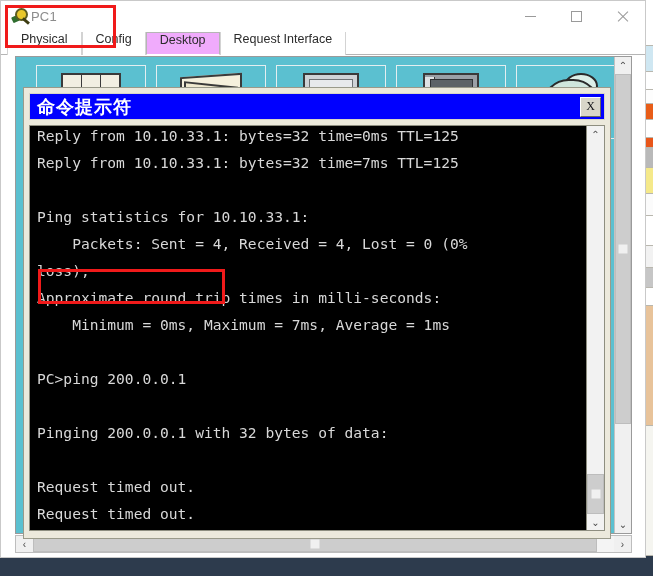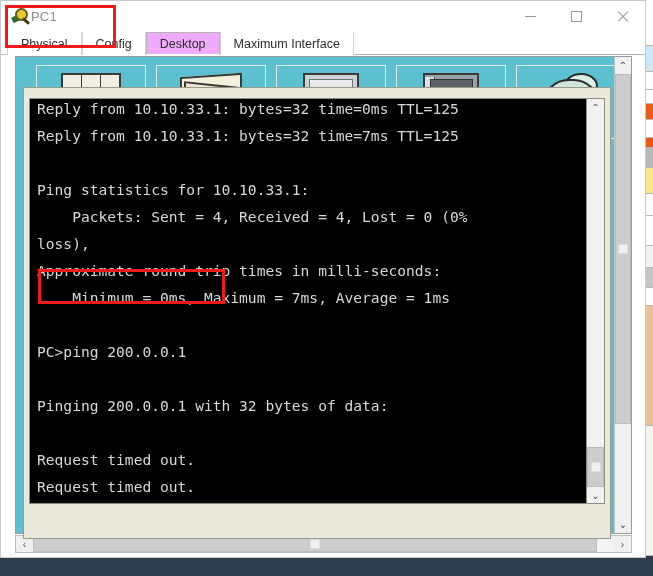--- a/index.html
+++ b/index.html
@@ -140,21 +140,21 @@
     align-items: flex-end;
     padding-left: 6px;
     box-sizing: border-box;
   }
   .tab {
     height: 23px;
     padding: 0 13px;
     font-size: 12.5px;
     color: #2b2b2b;
     display: flex;
-    align-items: center;
+    align-items: flex-start;
     border-left: 1px solid #d3d3d3;
     border-right: 1px solid #d3d3d3;
     background: #ffffff;
     box-sizing: border-box;
     position: relative;
     top: 1px;
   }
   .tab.active {
     background: #f0abfc;
     border: 1px solid #b5b5b5;
@@ -422,21 +422,21 @@
       <div class="tab">
         <span>Physical</span>
       </div>
       <div class="tab">
         <span>Config</span>
       </div>
       <div class="tab active">
         <span>Desktop</span>
       </div>
       <div class="tab">
-        <span>Maximum Interface</span>
+        <span>Request Interface</span>
       </div>
     </div>
 
     <div class="desktop-area">
 
       <div class="desk-icons">
         <div class="desk-icon">
           <div class="ic-art">
             <span class="ic-panes">
                 <div></div>
@@ -504,20 +504,24 @@
       <div class="sb-thumb" style="left:17px;top:0;width:564px;height:16px;">
         <span class="grip"></span>
       </div>
       <div class="sb-arrow" style="right:0;top:0;width:17px;height:16px;">
         <span>›</span>
       </div>
     </div>
 
     <div class="cmd-window">
 
+      <div class="cmd-titlebar">
+        <span class="cmd-title-text">命令提示符</span>
+        <span class="cmd-close">X</span>
+      </div>
 
       <div class="cmd-body">
         <div class="cmd-text">Reply from 10.10.33.1: bytes=32 time=0ms TTL=125
 Reply from 10.10.33.1: bytes=32 time=7ms TTL=125
 
 Ping statistics for 10.10.33.1:
     Packets: Sent = 4, Received = 4, Lost = 0 (0%
 loss),
 Approximate round trip times in milli-seconds:
     Minimum = 0ms, Maximum = 7ms, Average = 1ms

